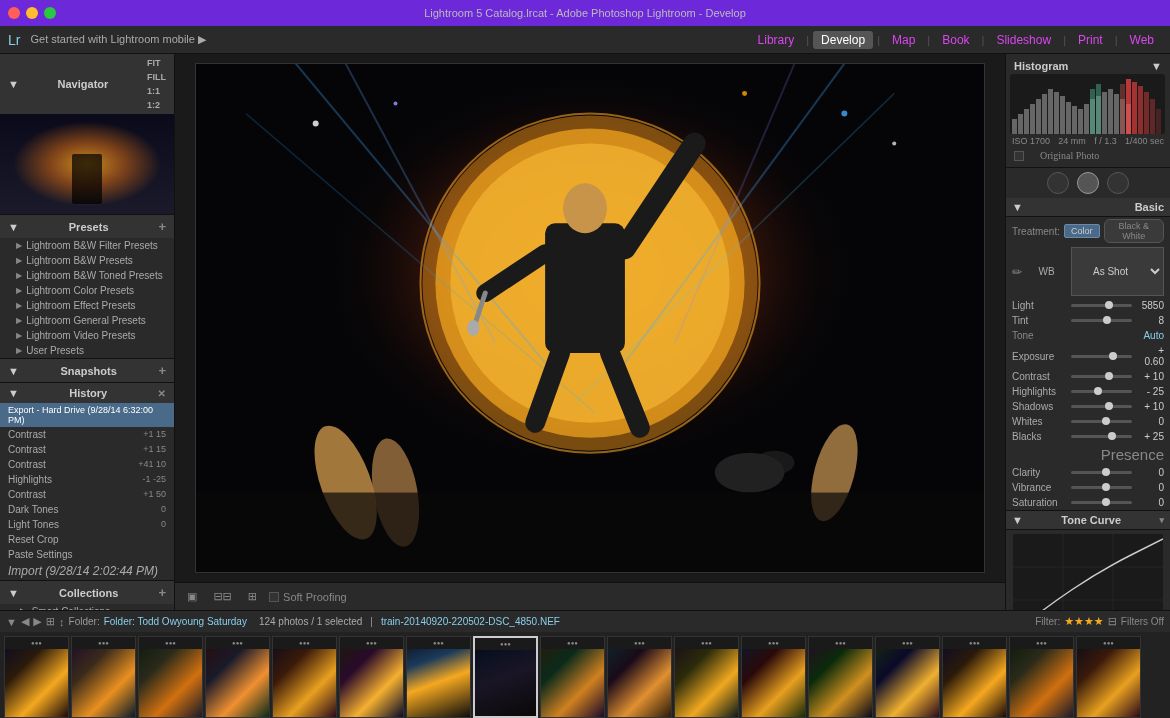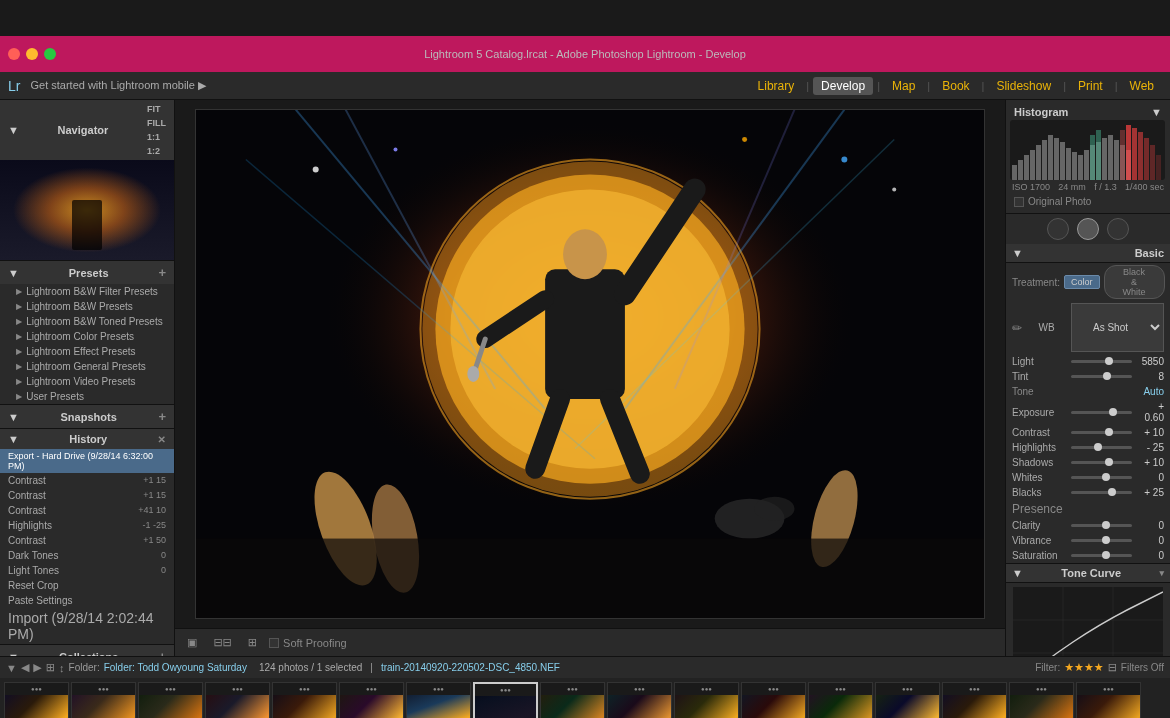--- a/index.html
+++ b/index.html
@@ -9,27 +9,26 @@
       background: #1a1a1a;
       font-family: -apple-system, 'Helvetica Neue', Arial, sans-serif;
       font-size: 11px;
       color: #ccc;
       overflow: hidden;
       user-select: none;
     }
 
     
     #titlebar {
-      height: 36px;
-      background: #be185d;
+      height: 26px;
+      background: #6d28d9;
       display: flex;
       align-items: center;
       justify-content: center;
       position: relative;
-      margin-top: 36px;
     }
     #titlebar .traffic-lights {
       position: absolute;
       left: 8px;
       display: flex;
       gap: 6px;
       align-items: center;
     }
     .traffic-light {
       width: 12px;
@@ -63,21 +62,21 @@
       color: #aaa;
       font-size: 11px;
     }
     #topbar .nav-right {
       margin-left: auto;
       display: flex;
       align-items: center;
       gap: 2px;
     }
     .nav-item {
-      color: #eab308;
+      color: #d946ef;
       font-size: 12px;
       padding: 2px 8px;
       cursor: pointer;
     }
     .nav-item.active {
       color: #fff;
       background: #555;
       border-radius: 3px;
     }
     .nav-sep { color: #555; margin: 0 2px; }
@@ -252,24 +251,25 @@
     #histogram-info {
       display: flex;
       justify-content: space-between;
       font-size: 9px;
       color: #888;
       padding: 2px 2px;
     }
     #original-photo {
       display: flex;
       align-items: flex-end;
-      gap: 4px;
+      gap: 16px;
       padding: 2px 4px;
       font-size: 10px;
       color: #888;
+      font-family: Liberation Serif, serif;
     }
 
     
     #treatment {
       display: flex;
       align-items: center;
       justify-content: center;
       gap: 8px;
       padding: 4px;
     }
@@ -358,23 +358,23 @@
     }
     .section-divider .auto-btn {
       color: #87CEEB;
       cursor: pointer;
       font-size: 10px;
     }
 
     
     .subsection-label {
       padding: 2px 6px;
-      font-size: 12px;
+      font-size: 15px;
       color: #888;
-      text-align: left;
+      text-align: right;
     }
 
     
     #tone-curve-area {
       border-top: 1px solid #111;
     }
     #tone-curve-canvas {
       width: 150px;
       height: 100px;
       background: #1a1a1a;
@@ -604,21 +604,21 @@
         <span>Light Tones</span>
           <span class="val">0</span>
       </div>
       <div class="history-item">
         <span>Reset Crop</span>
       </div>
       <div class="history-item">
         <span>Paste Settings</span>
       </div>
       <div class="history-item">
-        <span style="font-size:14px;">Import (9/28/14 2:02:44 PM)</span>
+        <span style="font-size:12px;font-style:italic;">Import (9/28/14 2:02:44 PM)</span>
       </div>
     </div>
 
     <div class="panel-section">
       <div class="panel-header">
         <span>▼</span>
         <span>Collections</span>
         <span class="add-btn">+</span>
       </div>
       <div class="collection-item">
@@ -761,21 +761,21 @@
     </div>
 
     <div class="right-section-header">
       <span>▼</span>
       <span>Basic</span>
     </div>
 
     <div style="display:flex;align-items:center;padding:2px 6px;font-size:10px;gap:4px;">
       <span style="color:#888;">Treatment:</span>
       <button style="background:#4a6a8a;border:1px solid #6a8aaa;color:#ccc;font-size:9px;padding:1px 6px;cursor:pointer;border-radius:2px;">Color</button>
-      <button style="background:#3a3a3a;border:1px solid #555;color:#888;font-size:9px;padding:1px 18px;cursor:pointer;border-radius:12px;">Black &amp; White</button>
+      <button style="background:#3a3a3a;border:1px solid #555;color:#888;font-size:9px;padding:1px 8px;cursor:pointer;border-radius:6px;">Black &amp; White</button>
     </div>
 
     <div id="wb-row">
       <span class="eyedropper">✏</span>
       <span>WB</span>
       <select style="background:#3a3a3a;border:1px solid #555;color:#ccc;font-size:10px;padding:17px;">
         <option>As Shot</option>
         <option>Auto</option>
         <option>Daylight</option>
       </select>

